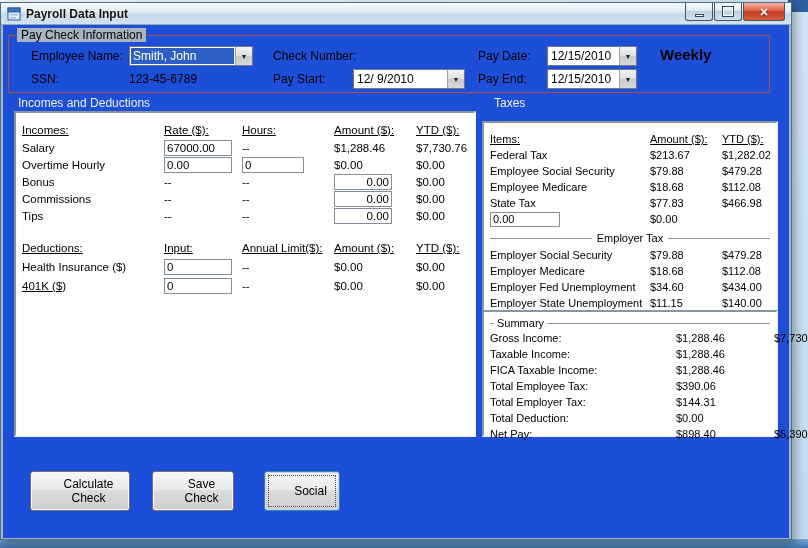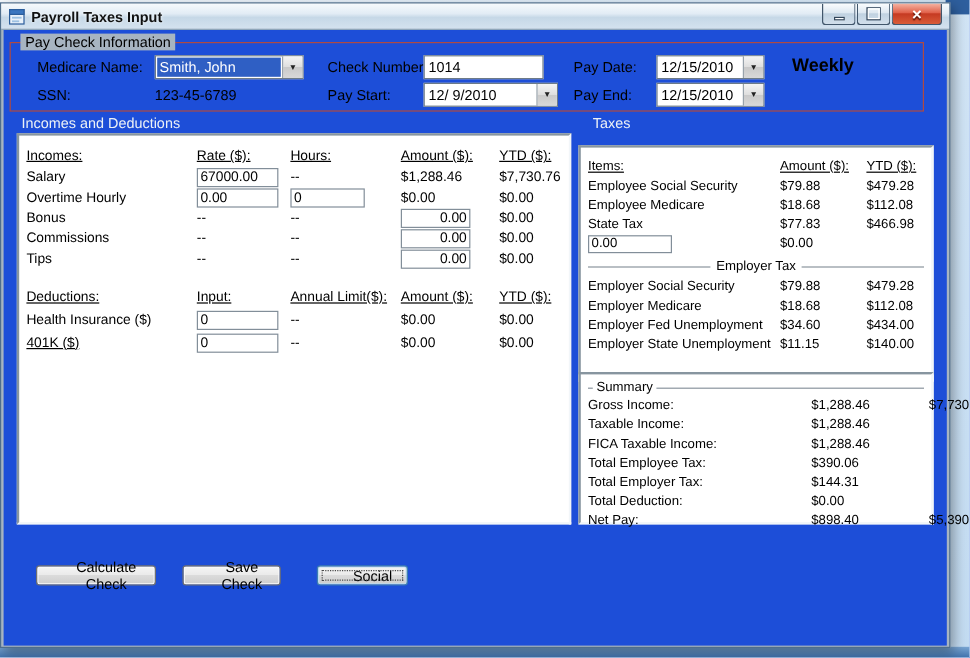--- a/index.html
+++ b/index.html
@@ -77,21 +77,21 @@
   .emp-sep { display:flex; align-items:center; height:18px; margin-top:2px; }
   .emp-sep::before, .emp-sep::after { content:""; flex:1; border-top:1px solid #8b959e; }
   .emp-sep .emp-text { padding:0 5px; }
 
   .sum-head { display:flex; align-items:center; height:14px; }
   .sum-head::before { content:""; width:4px; border-top:1px solid #8b959e; margin-right:3px; }
   .sum-head::after { content:""; flex:1; border-top:1px solid #8b959e; margin-left:3px; }
   .srow { display:grid; grid-template-columns:160px 72px 1fr; align-items:center; height:16px; white-space:nowrap;gap:26px; }
 
   
-  .btn { position:absolute; height:17px; border:1px solid #707070; border-radius:3px;
+  .btn { position:absolute; height:40px; border:1px solid #707070; border-radius:3px;
     background:linear-gradient(180deg,#f5f5f5 0%,#ebebeb 45%,#dbdbdb 50%,#cecece 100%);
     box-shadow:inset 0 0 0 1px #fbfbfb; display:flex; align-items:center; justify-content:center;
     font:12px "Liberation Sans",sans-serif; cursor:default;padding-left:23px; }
   .btn.calc { left:27px; top:446px; width:100px; }
   .btn.save { left:149px; top:446px; width:82px; }
   .btn.closeb { left:261px; top:446px; width:76px; border-color:#3c7fb1;
     box-shadow:inset 0 0 0 1px #bcdbef; }
   .btn.closeb::after { content:""; position:absolute; inset:3px; border:1px dotted #4a4a4a; }
 </style>
 </head>
@@ -104,47 +104,46 @@
 
   <div class="titlebar">
     <span class="app-icon">
       <svg width="14" height="14" viewBox="0 0 14 14">
         <rect x="1" y="1" width="12" height="12" fill="#e8f1fa" stroke="#2b5d9b"></rect>
         <rect x="1" y="1" width="12" height="4" fill="#3a76c0" stroke="#2b5d9b"></rect>
         <rect x="3" y="7" width="8" height="1.5" fill="#9cc0e2"></rect>
         <rect x="3" y="10" width="6" height="1.5" fill="#9cc0e2"></rect>
       </svg>
     </span>
-    <span class="title">Payroll Taxes Input</span>
+    <span class="title">Payroll Data Input</span>
     <div class="caption-buttons">
       <div class="cap-btn min">
           <span class="g-min"></span>
         </div>
       <div class="cap-btn max">
           <span class="g-max"></span>
         </div>
       <div class="cap-btn close">
           <span class="g-close">×</span>
         </div>
     </div>
   </div>
 
   <div class="client">
 
     <div class="groupbox">
       <span class="gb-label">Pay Check Information</span>
 
-      <span class="lbl" style="left:22px;top:13px;">Medicare Name:</span>
+      <span class="lbl" style="left:22px;top:13px;">Employee Name:</span>
       <div class="combo selected" style="left:120px;top:10px;width:124px;">
         <span class="ctext">Smith, John</span>
         <span class="cbtn">▼</span>
       </div>
 
       <span class="lbl" style="left:264px;top:13px;">Check Number:</span>
-      <input class="textbox" style="left: 344px; top: 10px; width: 100px;" value="1014">
 
       <span class="lbl" style="left:469px;top:13px;">Pay Date:</span>
       <div class="combo" style="left:538px;top:10px;width:90px;">
         <span class="ctext">12/15/2010</span>
         <span class="cbtn">▼</span>
       </div>
 
       <span class="bold-freq" style="left:651px;top:10px;">Weekly</span>
 
       <span class="lbl" style="left:22px;top:36px;">SSN:</span>
@@ -243,20 +242,25 @@
     </div>
 
     <div class="panel taxpanel">
       <div class="trow">
         <span class="u">Items:</span>
         <span class="u">Amount ($):</span>
         <span class="u">YTD ($):</span>
       </div>
 
       <div class="trow">
+        <span>Federal Tax</span>
+        <span>$213.67</span>
+        <span>$1,282.02</span>
+      </div>
+      <div class="trow">
         <span>Employee Social Security</span>
         <span>$79.88</span>
         <span>$479.28</span>
       </div>
       <div class="trow">
         <span>Employee Medicare</span>
         <span>$18.68</span>
         <span>$112.08</span>
       </div>
       <div class="trow">

